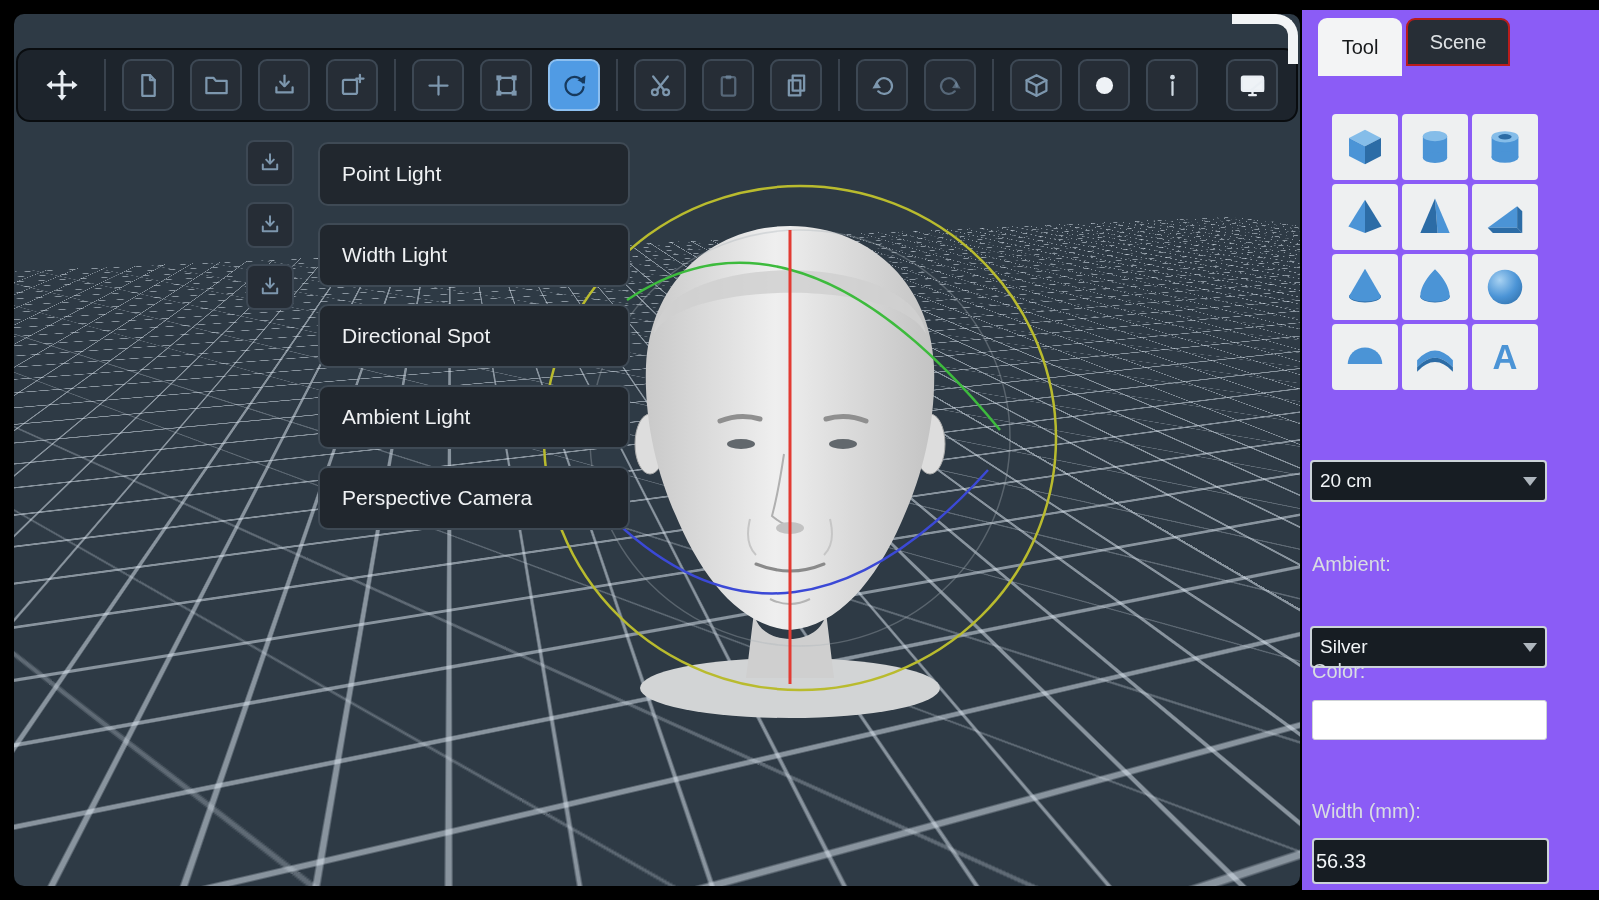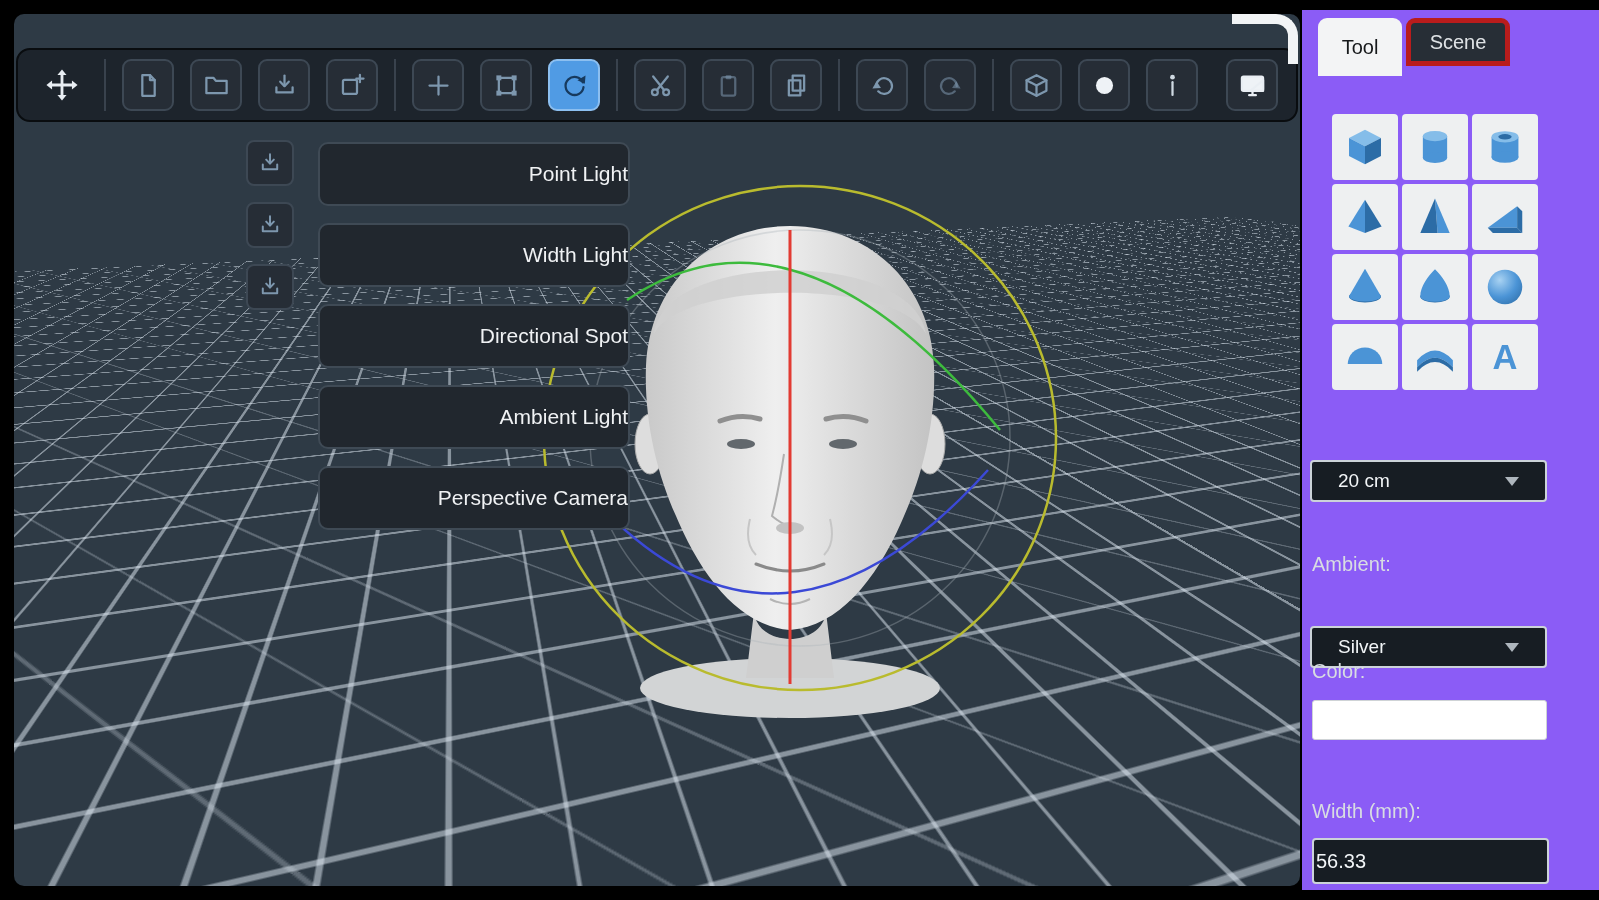--- a/index.html
+++ b/index.html
@@ -47,37 +47,37 @@
 
   
   .mini-btn{position:absolute;left:232px;width:48px;height:46px;z-index:5;
     background:#262d36;border:2px solid #3d4854;border-radius:8px;box-sizing:border-box;
     display:flex;align-items:center;justify-content:center;cursor:pointer;}
   .mini-btn svg{width:24px;height:24px;}
   .mini-btn svg *{stroke:#7d97ae;stroke-width:2;fill:none;stroke-linecap:round;stroke-linejoin:round;}
   .light-menu{position:absolute;left:304px;top:128px;width:312px;z-index:5;
     display:flex;flex-direction:column;gap:17px;}
   .light-item{height:64px;background:#21272e;border:2px solid #3f4a55;border-radius:10px;
-    box-sizing:border-box;display:flex;align-items:center;
-    color:#f0f2f4;font-size:21px;cursor:pointer;justify-content:flex-end;}
+    box-sizing:border-box;display:flex;align-items:center;padding-left:22px;
+    color:#f0f2f4;font-size:21px;cursor:pointer;}
 
   
   .panel{position:absolute;left:1302px;top:10px;width:324px;height:880px;background:#8b5cf6;overflow:hidden;}
   .tab{position:absolute;top:8px;border-radius:9px 9px 0 0;display:flex;align-items:center;
     justify-content:center;font-size:20px;cursor:pointer;box-sizing:border-box;}
   .tab.t1{left:16px;width:84px;height:58px;background:#f3f4f5;color:#17191b;}
-  .tab.t2{left:104px;width:104px;height:48px;background:#272e36;color:#dfe3e6;border:5px solid #b91c1c;}
+  .tab.t2{left:104px;width:104px;height:48px;background:#272e36;color:#dfe3e6;border:2px solid #b91c1c;}
   .shape-grid{position:absolute;left:30px;top:104px;width:208px;display:grid;
     grid-template-columns:repeat(3,66px);grid-auto-rows:66px;gap:4px;}
   .cell{background:#eef0f1;border-radius:4px;display:flex;align-items:center;justify-content:center;cursor:pointer;}
   .cell svg{width:46px;height:46px;}
   .cell text{font-family:"Liberation Sans",sans-serif;}
   .select{position:absolute;left:8px;width:237px;height:42px;background:#171d23;
     border:2px solid #ccd3d9;border-radius:4px;box-sizing:border-box;display:flex;align-items:center;
-    padding:0 26px;color:#f2f5f7;font-size:19px;cursor:pointer;}
+    padding:0 8px;color:#f2f5f7;font-size:19px;cursor:pointer;}
   .chev{margin-left:auto;width:0;height:0;border-left:7px solid transparent;
     border-right:7px solid transparent;border-top:9px solid #aeb6bd;}
   .plabel{position:absolute;left:10px;color:#d8dde2;font-size:20px;}
   .swatch{position:absolute;left:10px;top:690px;width:235px;height:40px;background:#fff;
     border:1px solid #cfd3d6;border-radius:3px;box-sizing:border-box;cursor:pointer;}
   .winput{position:absolute;left:10px;top:828px;width:237px;height:46px;background:#171d23;
     border:2px solid #ccd3d9;border-radius:4px;box-sizing:border-box;color:#f2f5f7;
     font-size:20px;padding:0 2px;font-family:"Liberation Sans",sans-serif;}
   .grip{position:absolute;right:4px;bottom:4px;width:18px;height:18px;
     background:repeating-linear-gradient(135deg,#9aa4ad 0 2px,transparent 2px 6px);cursor:nwse-resize;}

